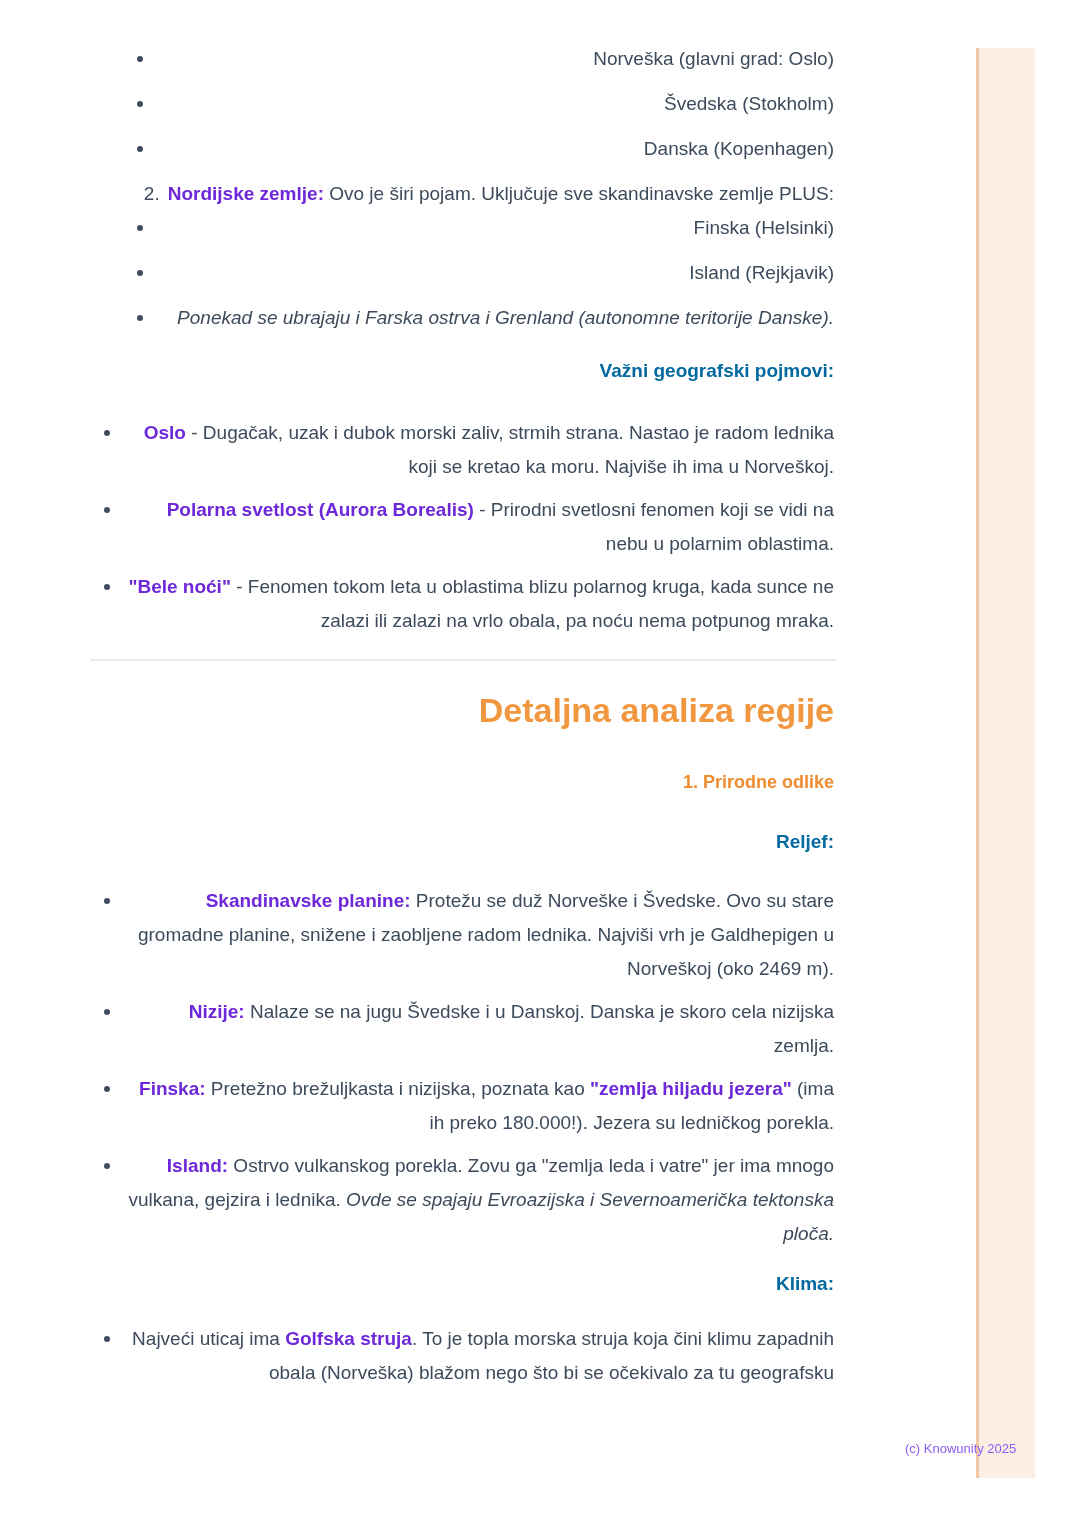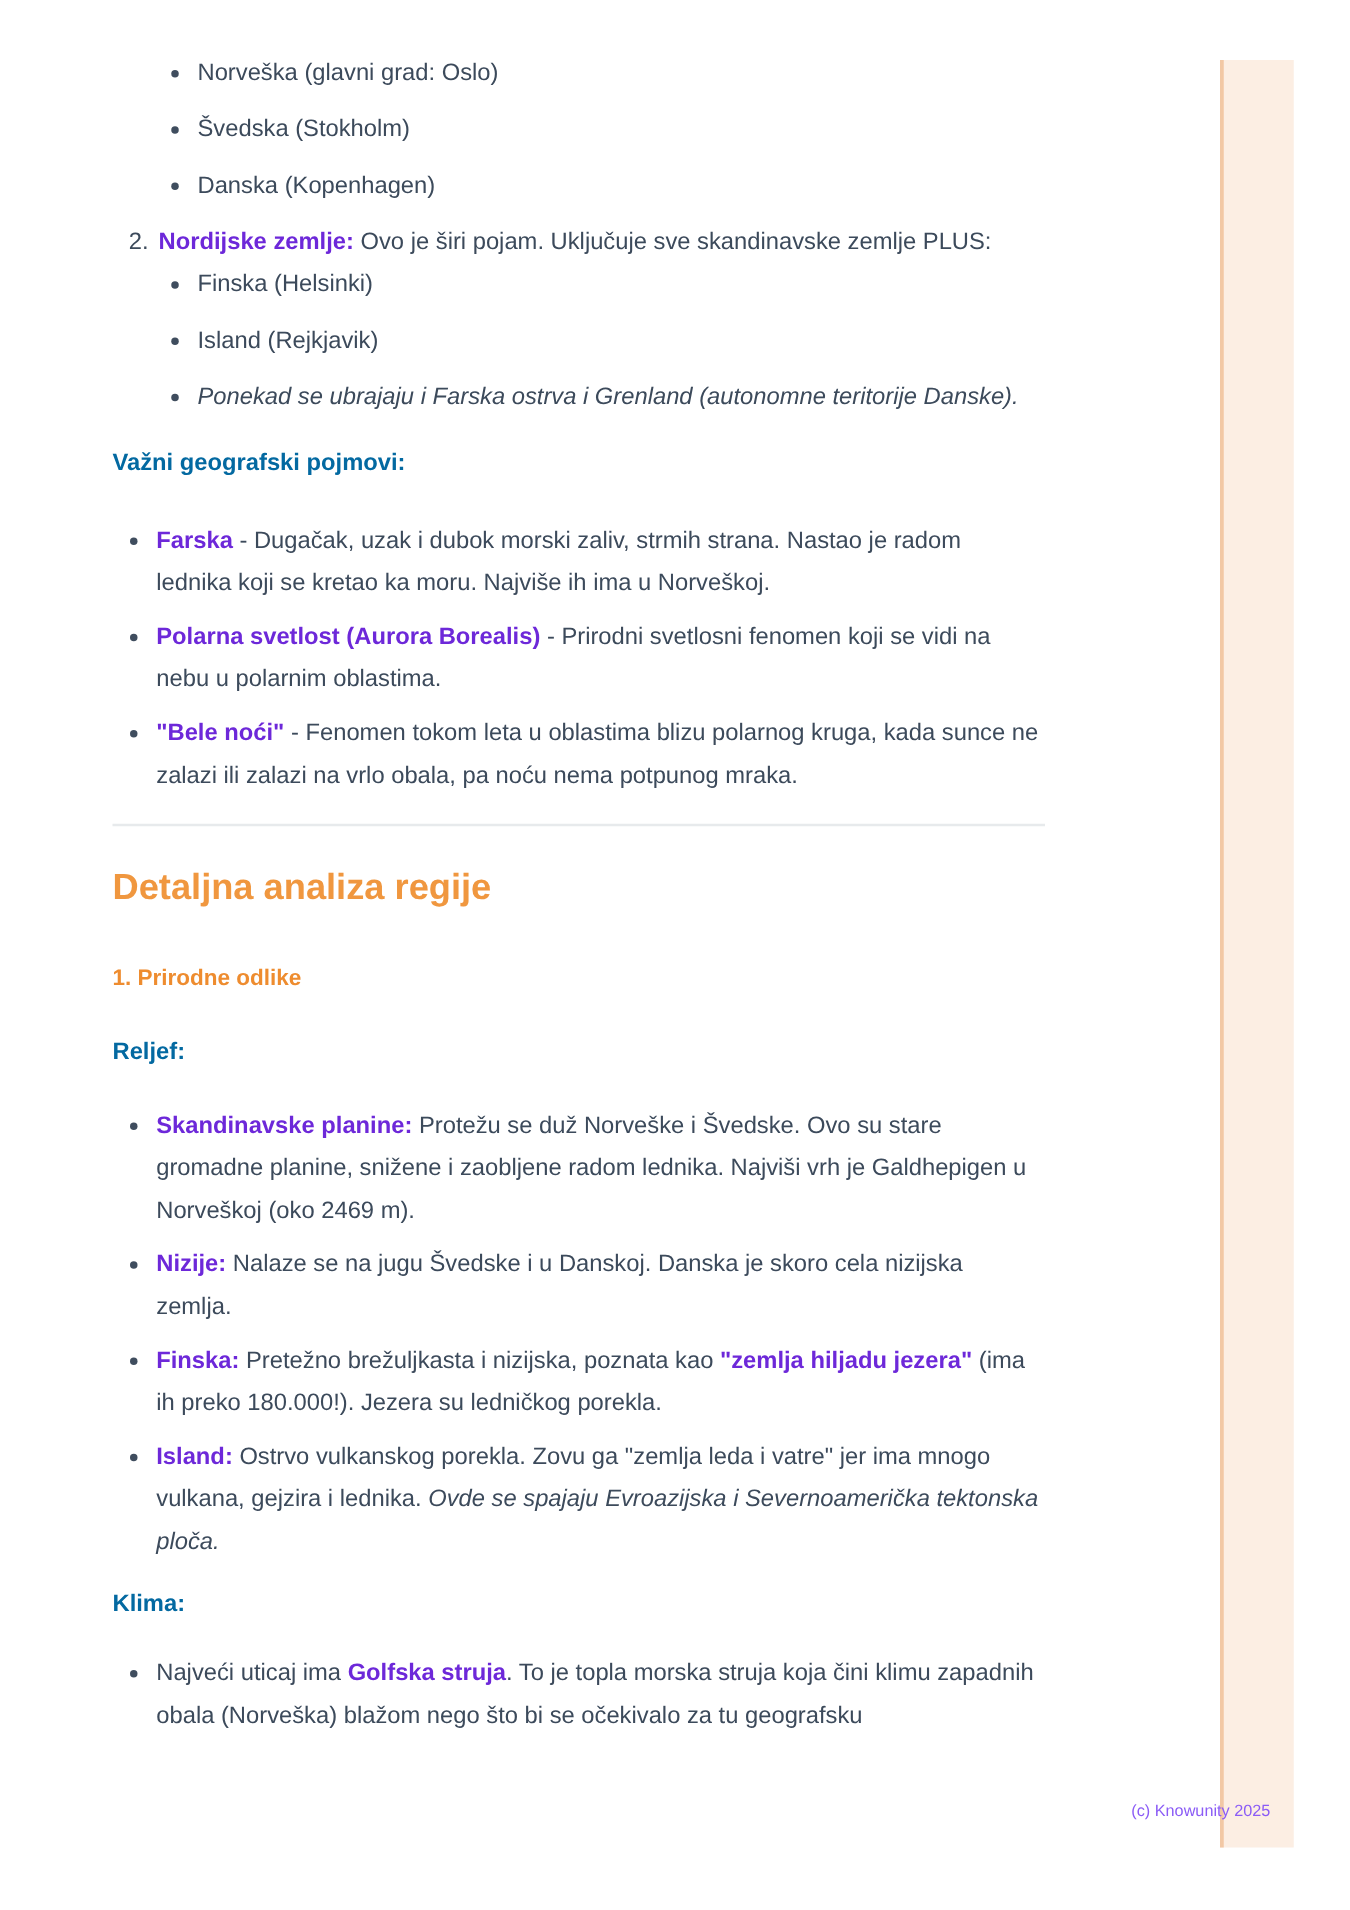--- a/index.html
+++ b/index.html
@@ -28,20 +28,21 @@
     white-space: nowrap;
   }
   .content {
     position: absolute;
     left: 90px; top: 0;
     width: 744px;
     padding-top: 42px;
     z-index: 0;
     font-size: 19px;
     line-height: 34px;
+    text-align: right;
   }
   ul { list-style: none; margin: 0; padding: 0; }
   li { position: relative; }
   p { margin: 0; }
 
   
   .bullets-outer > li { padding-left: 35px; margin-bottom: 9px; }
   .bullets-outer > li::before {
     content: ""; position: absolute; left: 14px; top: 14px;
     width: 6px; height: 6px; border-radius: 50%; background: #3f4d5e;
@@ -62,21 +63,21 @@
   .label-geo    { margin-top: 19px; margin-bottom: 28px; }
   .label-relief { margin-top: 28px; margin-bottom: 25px; }
   .label-klima  { margin-top: 16px; margin-bottom: 21px; }
 
   .divider {
     border: none; height: 2px; background: #e7eaec;
     margin: 21px 0 0 0; width: 746px;
   }
   h1.doc-h1 {
     margin: 31px 0 0 0;
-    font-size: 29px; line-height: 36px;
+    font-size: 34px; line-height: 36px;
     font-weight: 700; color: #f0973f;
   }
   h2.doc-h2 {
     margin: 39px 0 0 0;
     font-size: 18px; line-height: 30px;
     font-weight: 700; color: #ee8c2f;
   }
 </style>
 </head>
 <body>
@@ -98,21 +99,21 @@
 
   <ul class="bullets-inner">
     <li><span><span class="run-r">Finska (Helsinki)</span></span></li>
     <li><span><span class="run-r">Island (Rejkjavik)</span></span></li>
     <li><span><span class="run-i">Ponekad se ubrajaju i Farska ostrva i Grenland (autonomne teritorije Danske).</span></span></li>
   </ul>
 
   <p class="label label-geo">Važni geografski pojmovi:</p>
 
   <ul class="bullets-outer">
-    <li><span><span class="run-b">Farska</span><span class="run-r"> - Dugačak, uzak i dubok morski zaliv, strmih strana. Nastao je radom lednika koji se kretao ka moru. Najviše ih ima u Norveškoj.</span></span></li>
+    <li><span><span class="run-b">Oslo</span><span class="run-r"> - Dugačak, uzak i dubok morski zaliv, strmih strana. Nastao je radom lednika koji se kretao ka moru. Najviše ih ima u Norveškoj.</span></span></li>
     <li><span><span class="run-b">Polarna svetlost (Aurora Borealis)</span><span class="run-r"> - Prirodni svetlosni fenomen koji se vidi na nebu u polarnim oblastima.</span></span></li>
     <li><span><span class="run-b">"Bele noći"</span><span class="run-r"> - Fenomen tokom leta u oblastima blizu polarnog kruga, kada sunce ne zalazi ili zalazi na vrlo obala, pa noću nema potpunog mraka.</span></span></li>
   </ul>
 
   <hr class="divider">
 
   <h1 class="doc-h1">Detaljna analiza regije</h1>
   <h2 class="doc-h2">1. Prirodne odlike</h2>
 
   <p class="label label-relief">Reljef:</p>

